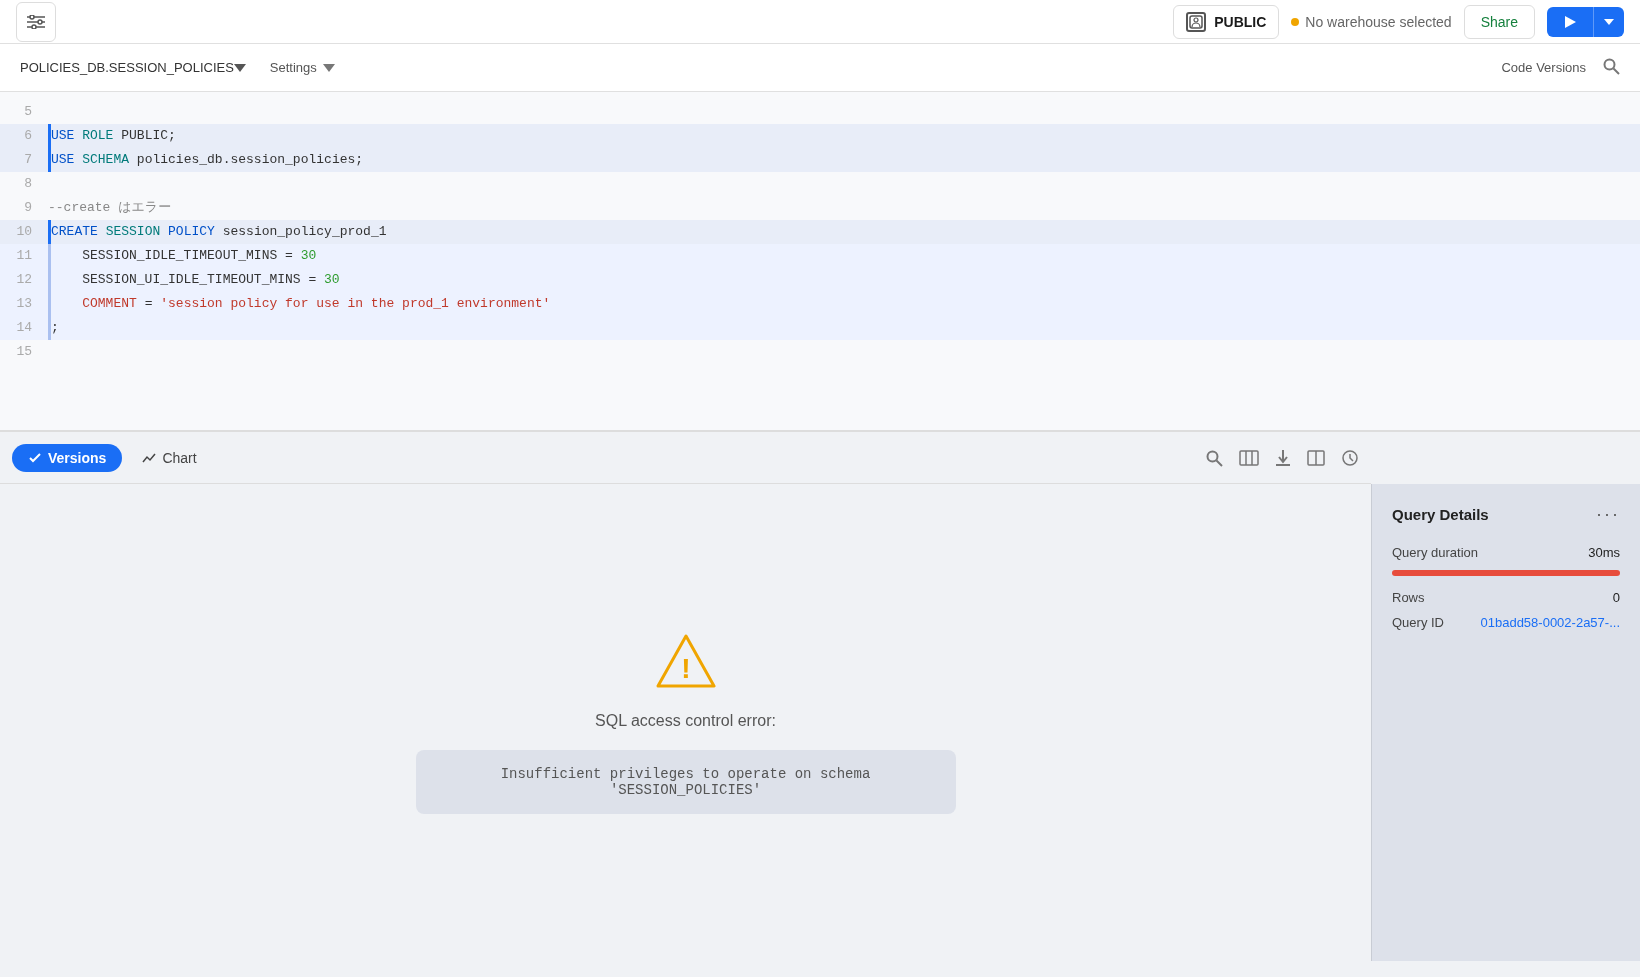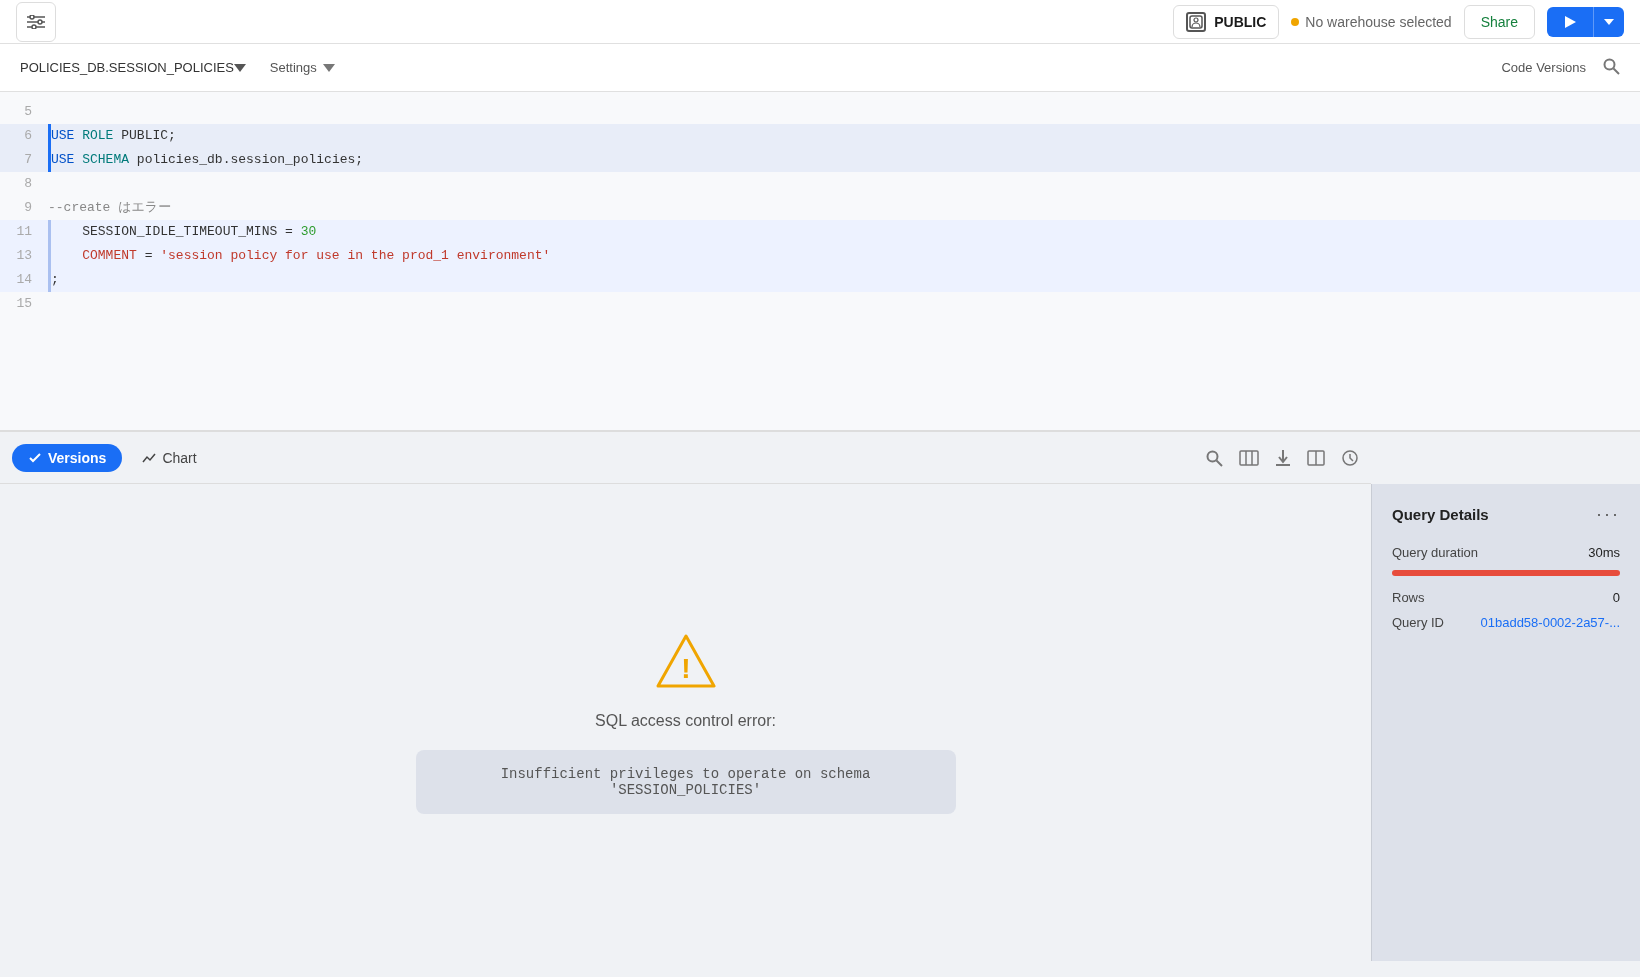--- a/index.html
+++ b/index.html
@@ -489,26 +489,34 @@
       <div class="code-line">
         <span class="line-num">8</span>
         <span class="line-content plain"> </span>
       </div>
 
       <div class="code-line">
         <span class="line-num">9</span>
         <span class="line-content comment">--create はエラー</span>
       </div>
 
+      <div class="code-line highlighted">
+        <span class="line-num">10</span>
+        <span class="line-content"><span class="kw-blue">CREATE</span> <span class="kw-teal">SESSION</span> <span class="kw-blue">POLICY</span> <span class="plain">session_policy_prod_1</span></span>
+      </div>
 
       <div class="code-line sub-highlighted">
         <span class="line-num">11</span>
         <span class="line-content"><span class="plain">    SESSION_IDLE_TIMEOUT_MINS = </span><span class="num-green">30</span></span>
       </div>
 
+      <div class="code-line sub-highlighted">
+        <span class="line-num">12</span>
+        <span class="line-content"><span class="plain">    SESSION_UI_IDLE_TIMEOUT_MINS = </span><span class="num-green">30</span></span>
+      </div>
 
       <div class="code-line sub-highlighted">
         <span class="line-num">13</span>
         <span class="line-content"><span class="plain">    </span><span class="kw-red">COMMENT</span><span class="plain"> = </span><span class="str-red">'session policy for use in the prod_1 environment'</span></span>
       </div>
 
       <div class="code-line sub-highlighted">
         <span class="line-num">14</span>
         <span class="line-content plain">;</span>
       </div>

